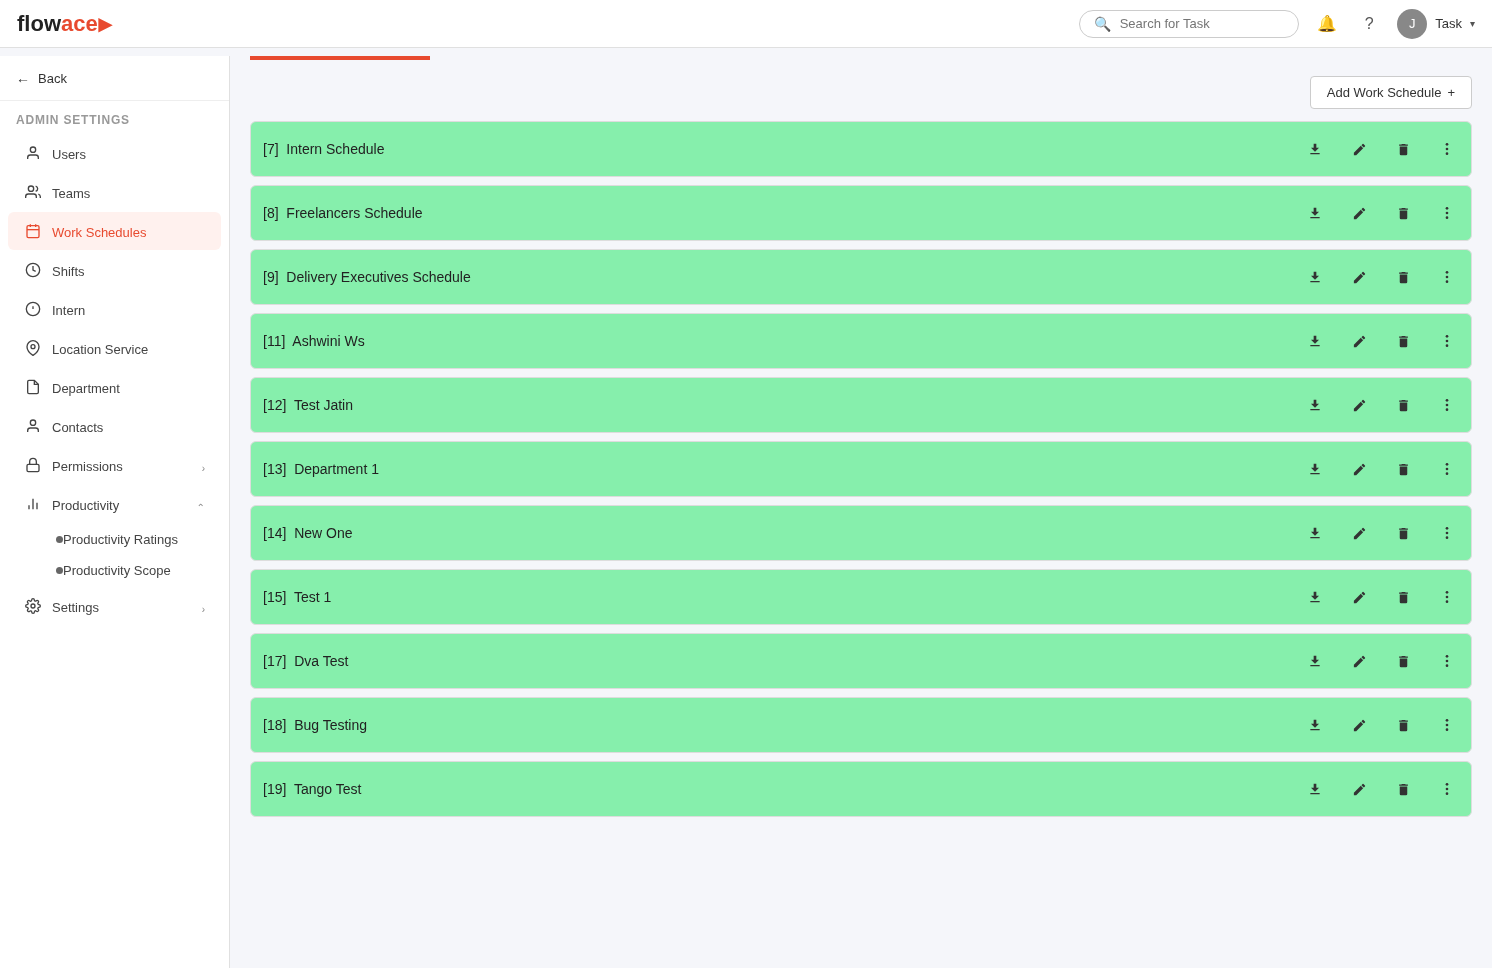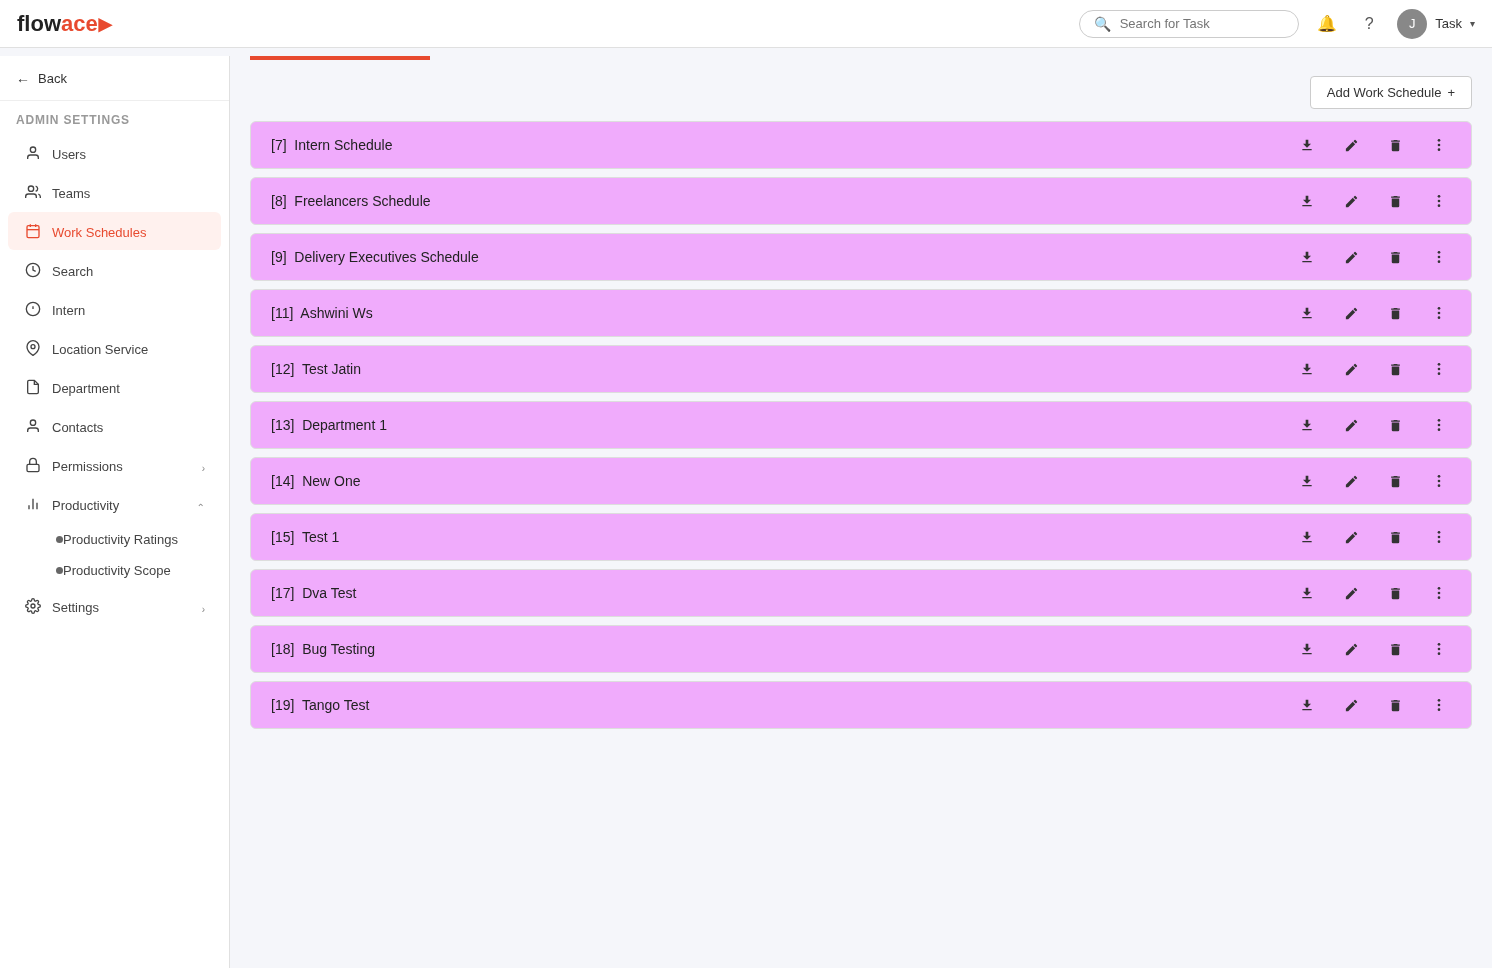--- a/index.html
+++ b/index.html
@@ -75,22 +75,22 @@
       display: flex; align-items: center; gap: 6px;
       background: #fff; border: 1px solid #ccc; border-radius: 4px;
       padding: 8px 16px; font-size: 13px; color: #333; cursor: pointer;
       font-weight: 500;
     }
 
     
     .schedule-list { display: flex; flex-direction: column; gap: 8px; }
     .schedule-row {
       display: flex; align-items: center; justify-content: space-between;
-      background: #f0abfc; border: 1px solid #ddd; border-radius: 6px;
-      padding: 0 20px; height: 48px;
+      background: #86efac; border: 1px solid #ddd; border-radius: 6px;
+      padding: 0 12px; height: 56px;
     }
     .schedule-name { font-size: 14px; color: #222; font-weight: 500; }
     .schedule-actions { display: flex; align-items: center; gap: 20px; }
     .action-icon {
       cursor: pointer; color: #333; font-size: 16px;
       display: flex; align-items: center; justify-content: center;
       width: 24px; height: 24px;
     }
     
     ::-webkit-scrollbar { width: 6px; }
@@ -161,21 +161,21 @@
     <span class="s-label">Work Schedules</span>
   </div>
 
   <div class="sidebar-item">
     <span class="s-icon">
       <svg width="16" height="16" viewBox="0 0 24 24" fill="none" stroke="currentColor" stroke-width="2">
           <circle cx="12" cy="12" r="10"></circle>
           <polyline points="12 6 12 12 16 14"></polyline>
         </svg>
     </span>
-    <span class="s-label">Search</span>
+    <span class="s-label">Shifts</span>
   </div>
 
   <div class="sidebar-item">
     <span class="s-icon">
       <svg width="16" height="16" viewBox="0 0 24 24" fill="none" stroke="currentColor" stroke-width="2">
           <circle cx="12" cy="12" r="10"></circle>
           <line x1="12" y1="8" x2="12" y2="12"></line>
           <line x1="12" y1="16" x2="12.01" y2="16"></line>
         </svg>
     </span>

